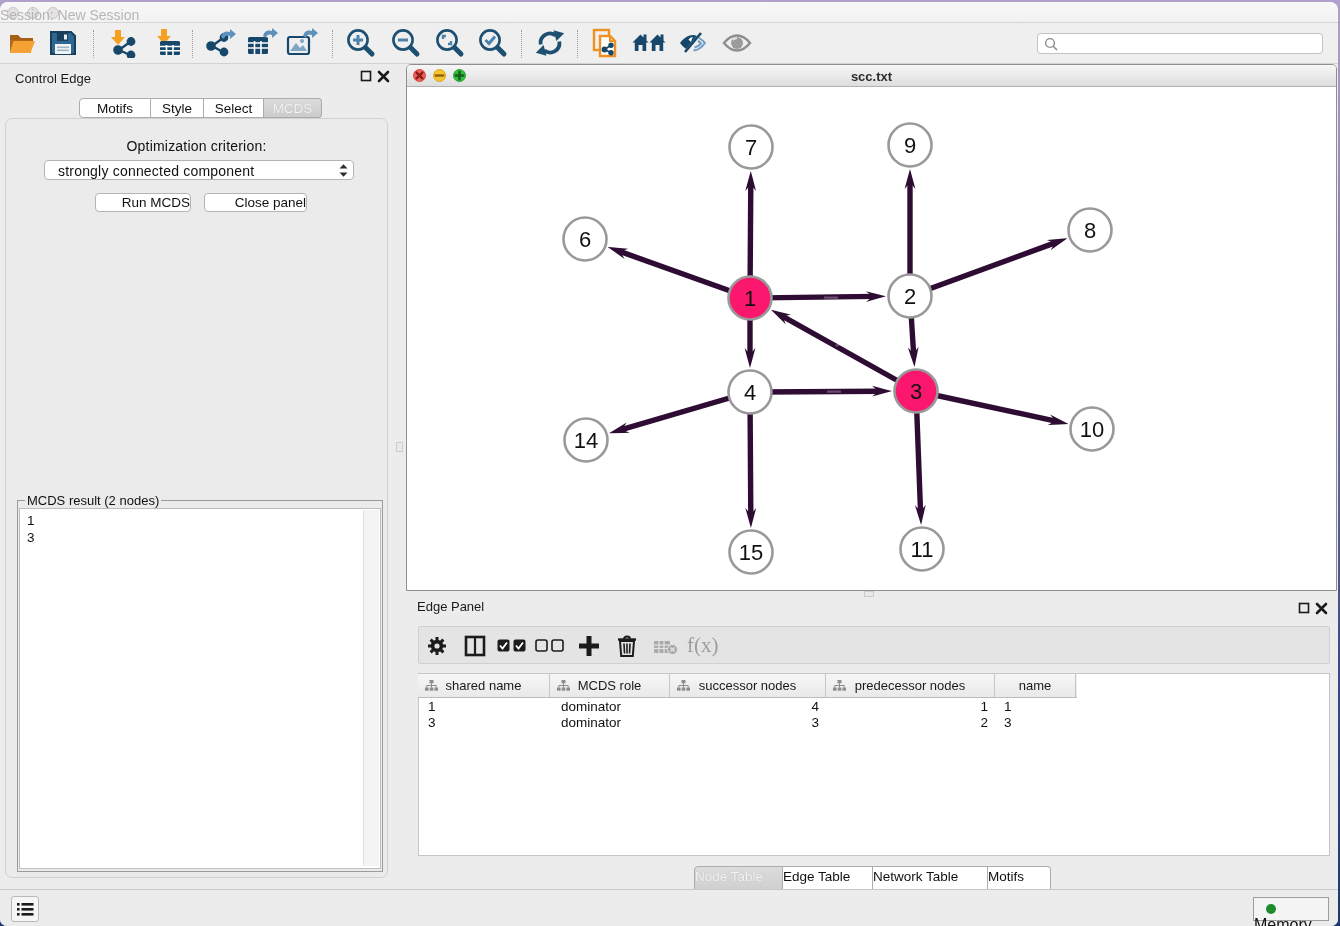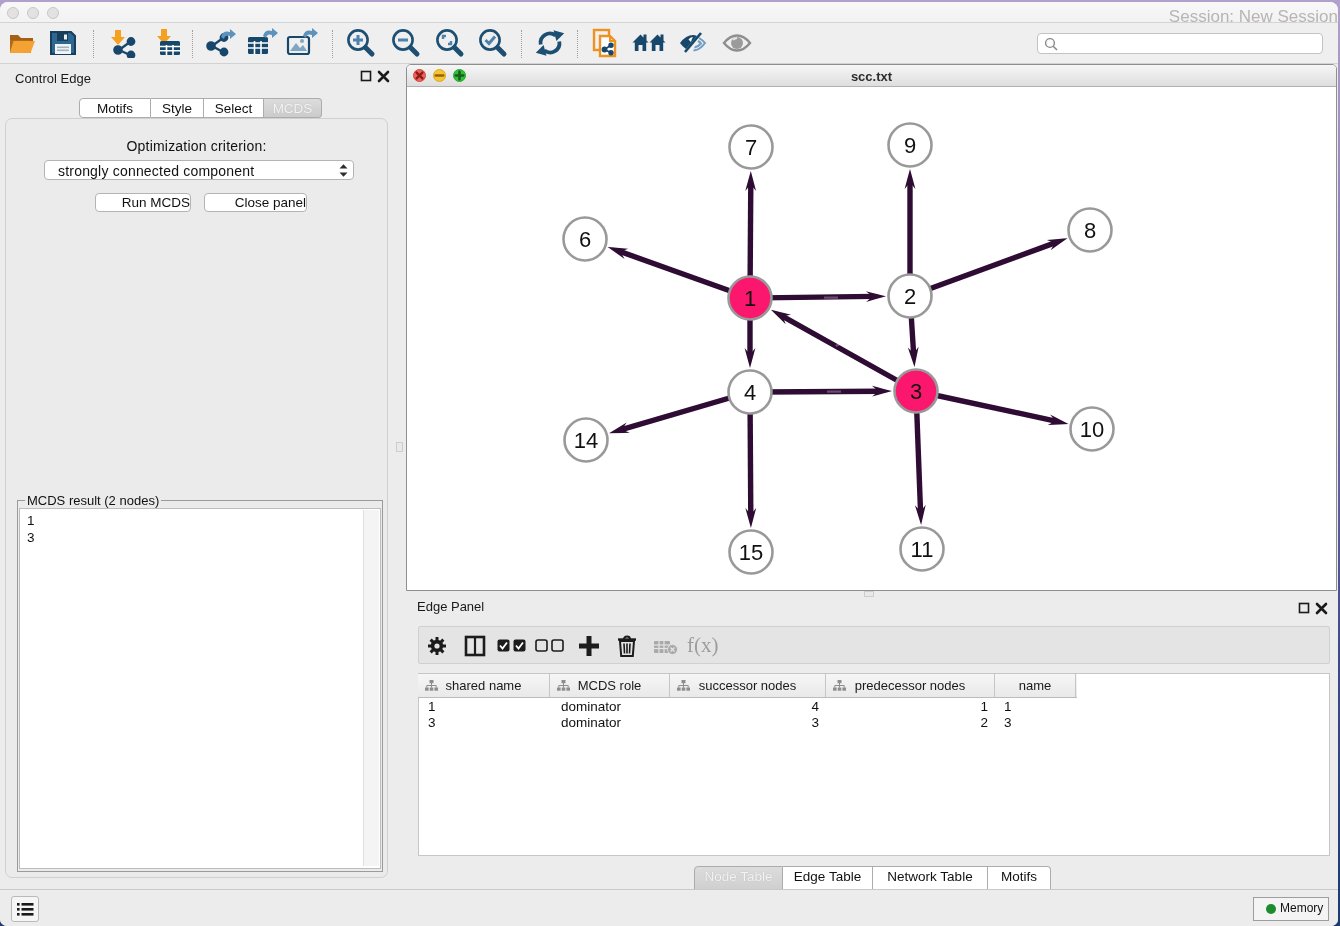--- a/index.html
+++ b/index.html
@@ -2,21 +2,21 @@
 <html><head><meta charset="utf-8">
 <style>
 *{margin:0;padding:0;box-sizing:border-box}
 html,body{width:1340px;height:926px;overflow:hidden}
 body{font-family:"Liberation Sans",sans-serif;background:linear-gradient(180deg,#b2a0cc 0%,#9b8abc 18%,#6f68a0 45%,#3c4a86 72%,#1c3a6e 100%);}
 .app{position:absolute;left:0;top:2px;width:1338px;height:924px;background:#ececec;border-radius:8px 8px 7px 7px;overflow:hidden}
 .abs{position:absolute}
 
 .titlebar{position:absolute;left:0;top:0;width:100%;height:21px;background:linear-gradient(#f8f8f8,#f2f2f2);border-bottom:1px solid #d4d4d4}
 .tdot{position:absolute;top:5px;width:12px;height:12px;border-radius:50%;background:#e3e1e1;border:1px solid #c8c6c6}
-.wtitle{position:absolute;top:5px;left:0;width:100%;text-align:right;font-size:17px;color:#b9b4b4}
+.wtitle{position:absolute;top:5px;left:0;width:100%;text-align:left;font-size:14px;color:#b9b4b4}
 
 .toolbar{position:absolute;left:0;top:21px;width:100%;height:41px;background:#efefef;border-bottom:1px solid #d2d2d2}
 .tsep{position:absolute;top:7px;height:28px;width:0;border-left:1px dotted #9f9f9f}
 .ticon{position:absolute;top:5px}
 .search{position:absolute;left:1037px;top:10px;width:286px;height:21px;background:#fff;border:1px solid #c3c3c3;border-radius:4px}
 
 .cp-title{position:absolute;left:15px;top:69px;font-size:13px;color:#1a1a1a}
 .tabs{position:absolute;display:flex;font-size:13px}
 .tab{background:#fff;border:1px solid #acacac;border-left:none;color:#111;text-align:center;padding-top:2px;height:20px;font-size:13.5px}
 .tab.first{border-left:1px solid #acacac;border-radius:4px 0 0 4px}
@@ -25,39 +25,39 @@
 .cpanel{position:absolute;left:5px;top:117px;width:383px;height:761px;background:#ebebeb;border:1px solid #d0d0d0;border-radius:7px}
 .optlabel{position:absolute;left:0;top:21px;width:100%;text-align:center;font-size:14px;color:#111;letter-spacing:0.2px}
 .dropdown{position:absolute;left:39px;top:41px;width:310px;height:21px;background:#fff;border:1px solid #b4b4b4;border-radius:4px;font-size:14px;color:#111;padding:2px 0 0 13px;letter-spacing:0.2px}
 .btn{position:absolute;top:73px;height:20px;background:#fff;border:1px solid #b4b4b4;border-radius:4px;font-size:13.5px;color:#111;text-align:right;padding-top:1px}
 .mcdsbox{position:absolute;left:1px;top:1px;width:357px;height:358px;background:#fff;border:1px solid #bdbdbd}
 .mcdstext{position:absolute;left:7px;top:2px;font-size:13.5px;color:#111;line-height:17px}
 .vscroll{position:absolute;right:1px;top:1px;width:16px;height:356px;background:#f4f4f4;border-left:1px solid #e0e0e0}
 
 .statusbar{position:absolute;left:0;top:886px;width:100%;height:36px;background:#ececec;border-top:1px solid #c9c9c9}
 .listbtn{position:absolute;left:11px;top:6px;width:28px;height:26px;background:#f6f6f6;border:1px solid #b9b9b9;border-radius:3px}
-.membtn{position:absolute;left:1253px;top:7px;width:76px;height:24px;background:#f4f4f4;border:1px solid #9d9d9d;font-size:12px;color:#111}
+.membtn{position:absolute;left:1253px;top:7px;width:76px;height:24px;background:#f4f4f4;border:1px solid #9d9d9d;font-size:16px;color:#111}
 
 .netwin{position:absolute;left:406px;top:62px;width:931px;height:527px;border:1px solid #8f8f8f;border-radius:5px 5px 0 0;background:#fff}
 .nettitle{position:absolute;left:0;top:0;width:100%;height:22px;background:linear-gradient(#f6f6f6,#dedede);border-bottom:1px solid #b1b1b1;border-radius:4px 4px 0 0}
 .tl{position:absolute;top:4px;width:13px;height:13px;border-radius:50%}
 .tl svg{position:absolute;left:-1px;top:-1px}
 .nettext{position:absolute;top:4px;left:0;width:100%;text-align:center;font-size:13px;font-weight:bold;color:#2c2c2c}
 
 .tp-title{position:absolute;left:417px;top:598px;font-size:13px;color:#1a1a1a}
 .tptools{position:absolute;left:418px;top:626px;width:912px;height:38px;background:#e4e4e4;border:1px solid #d0d0d0;border-radius:2px}
 .thead{position:absolute;left:418px;top:674px;height:25px;background:linear-gradient(#f6f6f6,#e9e9e9);border-top:1px solid #c6c6c6;border-bottom:1px solid #bcbcbc;font-size:13px;color:#1a1a1a}
 .whitefill{position:absolute;left:1076px;top:671px;width:254px;height:26px;background:#fff;border-top:1px solid #c6c6c6;border-right:1px solid #c6c6c6}
 .thcell{position:absolute;top:0;height:23px;border-right:1px solid #c6c6c6;text-align:center;padding-top:4px}
 .hic{position:absolute;left:7px;top:6px}
 .tbody{position:absolute;left:418px;top:696px;width:912px;height:160px;background:#fff;border-left:1px solid #c6c6c6;border-right:1px solid #c6c6c6;border-bottom:1px solid #c6c6c6;font-size:13.5px;color:#111}
 .trow{position:absolute;left:0;width:100%;height:16px}
 .tcell{position:absolute;top:0}
 .btabs{position:absolute;top:866px;display:flex;font-size:13.5px;font-weight:bold}
-.btab{background:#fff;border:1px solid #acacac;border-left:none;color:#111;text-align:center;padding-top:2px;height:32px;font-weight:normal}
+.btab{background:#fff;border:1px solid #acacac;border-left:none;color:#111;text-align:left;padding-top:2px;height:32px;font-weight:normal}
 .btab.first{border-left:1px solid #acacac;border-radius:4px 0 0 4px}
 .btab.last{border-radius:0 4px 4px 0}
 .btab.sel{background:linear-gradient(#dcdcdc,#cbcbcb);color:#f3f3f3;text-shadow:0 0 1px #b0b0b0}
 .handle{position:absolute;background:#e9e9e9;border:1px solid #cdcdcd}
 </style></head>
 <body>
 <div class="app">
 <div class="titlebar">
  <div class="tdot" style="left:7px"></div>
       <div class="tdot" style="left:27px"></div>

